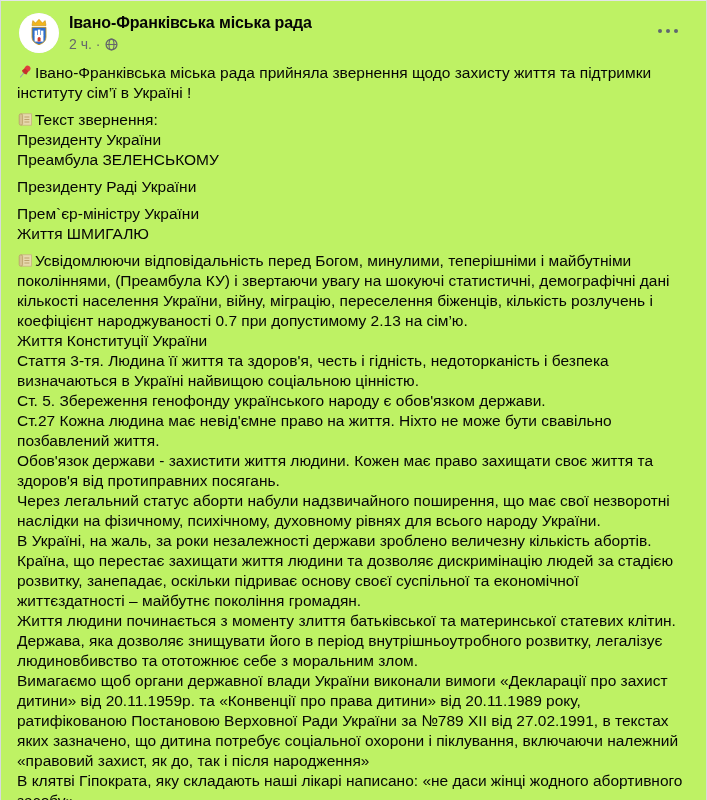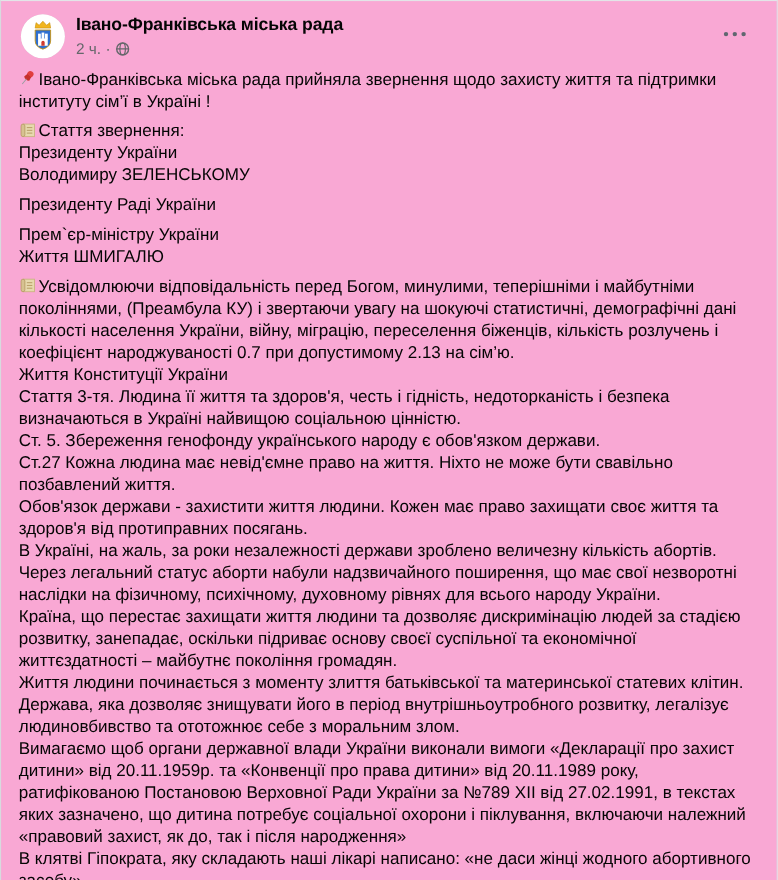--- a/index.html
+++ b/index.html
@@ -1,21 +1,21 @@
 <!DOCTYPE html>
 <html><head>
 <meta charset="utf-8">
 <style>
   html,body { margin:0; padding:0; background:#ffffff; }
   .card {
     position:relative;
     width:707px; height:800px;
     box-sizing:border-box;
     margin:0;
-    background:#f9a8d4;
+    background:#bef264;
     border-left:1px solid #d8dade;
     border-right:1px solid #d8dade;
     border-top:1px solid #e3e5e8;
     overflow:hidden;
     font-family:"Liberation Sans", sans-serif;
     color:#050505;
   }
   .post-header {
     display:flex;
     align-items:flex-start;
@@ -108,23 +108,23 @@
               <rect x="8.05" y="9.2" width="0.95" height="6.2" rx="0.45" fill="#9a9da2"></rect>
             </g>
           </svg></span><span>Івано-Франківська міська рада прийняла звернення щодо захисту життя та підтримки інституту сім’ї в Україні !</span></p>
 
     <div class="spacer"></div>
 
     <p class="para"><span class="emoji"><svg width="17" height="17" viewBox="0 0 17 17">
             <rect x="4.4" y="2.8" width="10" height="11.4" fill="#e7d9ae" stroke="#c9b37f" stroke-width="0.8"></rect>
             <rect x="2.2" y="2.8" width="3.4" height="11.4" rx="1.7" fill="#d6c291" stroke="#b89d66" stroke-width="0.8"></rect>
             <path d="M7.4 6 h5 M7.4 8.5 h5 M7.4 11 h5" stroke="#b89d66" stroke-width="0.9"></path>
-          </svg></span><span>Стаття звернення:</span></p>
+          </svg></span><span>Текст звернення:</span></p>
     <p class="para">Президенту України</p>
-    <p class="para">Володимиру ЗЕЛЕНСЬКОМУ</p>
+    <p class="para">Преамбула ЗЕЛЕНСЬКОМУ</p>
 
     <div class="spacer"></div>
 
     <p class="para">Президенту Раді України</p>
 
     <div class="spacer"></div>
 
     <p class="para">Прем`єр-міністру України</p>
     <p class="para">Життя ШМИГАЛЮ</p>
 
@@ -133,22 +133,22 @@
     <p class="para"><span class="emoji"><svg width="17" height="17" viewBox="0 0 17 17">
             <rect x="4.4" y="2.8" width="10" height="11.4" fill="#e7d9ae" stroke="#c9b37f" stroke-width="0.8"></rect>
             <rect x="2.2" y="2.8" width="3.4" height="11.4" rx="1.7" fill="#d6c291" stroke="#b89d66" stroke-width="0.8"></rect>
             <path d="M7.4 6 h5 M7.4 8.5 h5 M7.4 11 h5" stroke="#b89d66" stroke-width="0.9"></path>
           </svg></span><span>Усвідомлюючи відповідальність перед Богом, минулими, теперішніми і майбутніми поколіннями, (Преамбула КУ) і звертаючи увагу на шокуючі статистичні, демографічні дані кількості населення України, війну, міграцію, переселення біженців, кількість розлучень і коефіцієнт народжуваності 0.7 при допустимому 2.13 на сім’ю.</span></p>
     <p class="para">Життя Конституції України</p>
     <p class="para">Стаття 3-тя. Людина її життя та здоров'я, честь і гідність, недоторканість і безпека визначаються в Україні найвищою соціальною цінністю.</p>
     <p class="para">Ст. 5. Збереження генофонду українського народу є обов'язком держави.</p>
     <p class="para">Ст.27 Кожна людина має невід'ємне право на життя. Ніхто не може бути свавільно позбавлений життя.</p>
     <p class="para">Обов'язок держави - захистити життя людини. Кожен має право захищати своє життя та здоров'я від протиправних посягань.</p>
+    <p class="para">Через легальний статус аборти набули надзвичайного поширення, що має свої незворотні наслідки на фізичному, психічному, духовному рівнях для всього народу України.</p>
     <p class="para">В Україні, на жаль, за роки незалежності держави зроблено величезну кількість абортів.</p>
-    <p class="para">Через легальний статус аборти набули надзвичайного поширення, що має свої незворотні наслідки на фізичному, психічному, духовному рівнях для всього народу України.</p>
     <p class="para">Країна, що перестає захищати життя людини та дозволяє дискримінацію людей за стадією розвитку, занепадає, оскільки підриває основу своєї суспільної та економічної життєздатності – майбутнє покоління громадян.</p>
     <p class="para">Життя людини починається з моменту злиття батьківської та материнської статевих клітин.</p>
     <p class="para">Держава, яка дозволяє знищувати його в період внутрішньоутробного розвитку, легалізує людиновбивство та ототожнює себе з моральним злом.</p>
     <p class="para">Вимагаємо щоб органи державної влади України виконали вимоги «Декларації про захист дитини» від 20.11.1959р. та «Конвенції про права дитини» від 20.11.1989 року, ратифікованою Постановою Верховної Ради України за №789 XII від 27.02.1991, в текстах яких зазначено, що дитина потребує соціальної охорони і піклування, включаючи належний «правовий захист, як до, так і після народження»</p>
     <p class="para">В клятві Гіпократа, яку складають наші лікарі написано: «не даси жінці жодного абортивного засобу».</p>
 
   </div>
 </div>
 
 </body></html>

